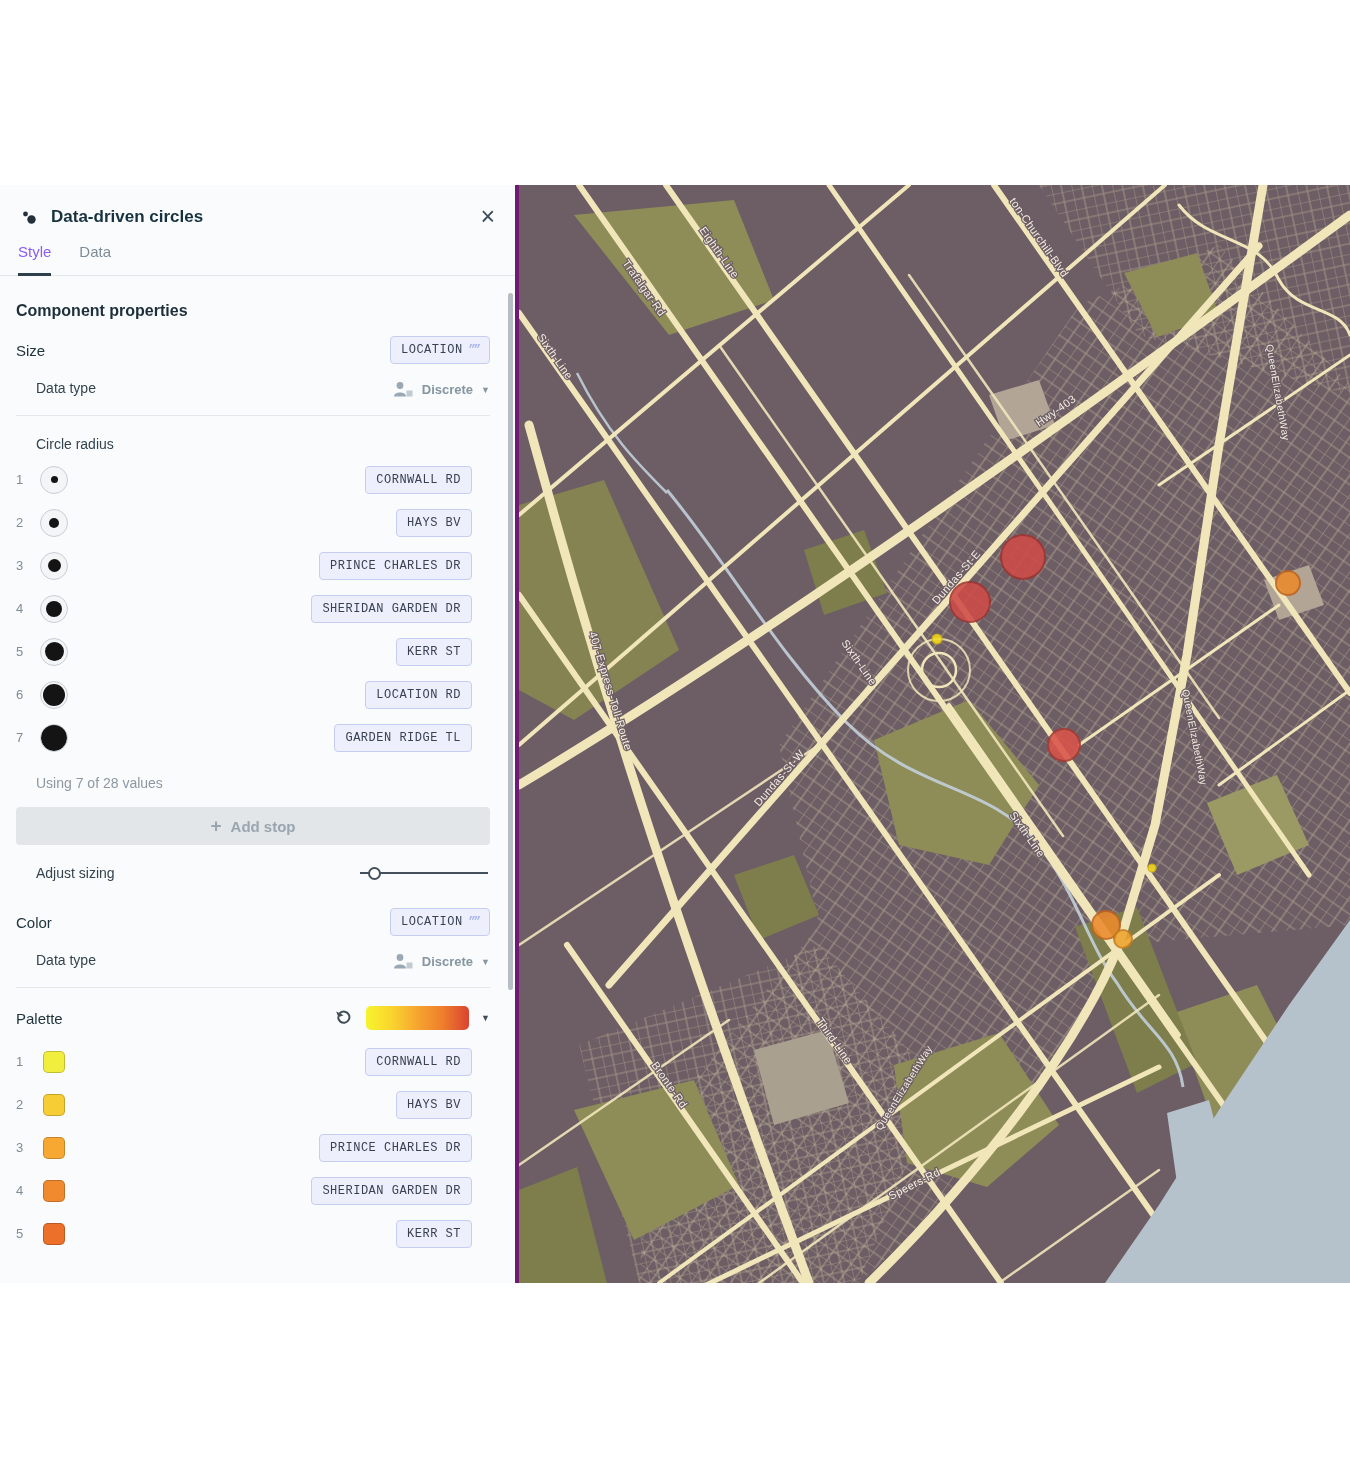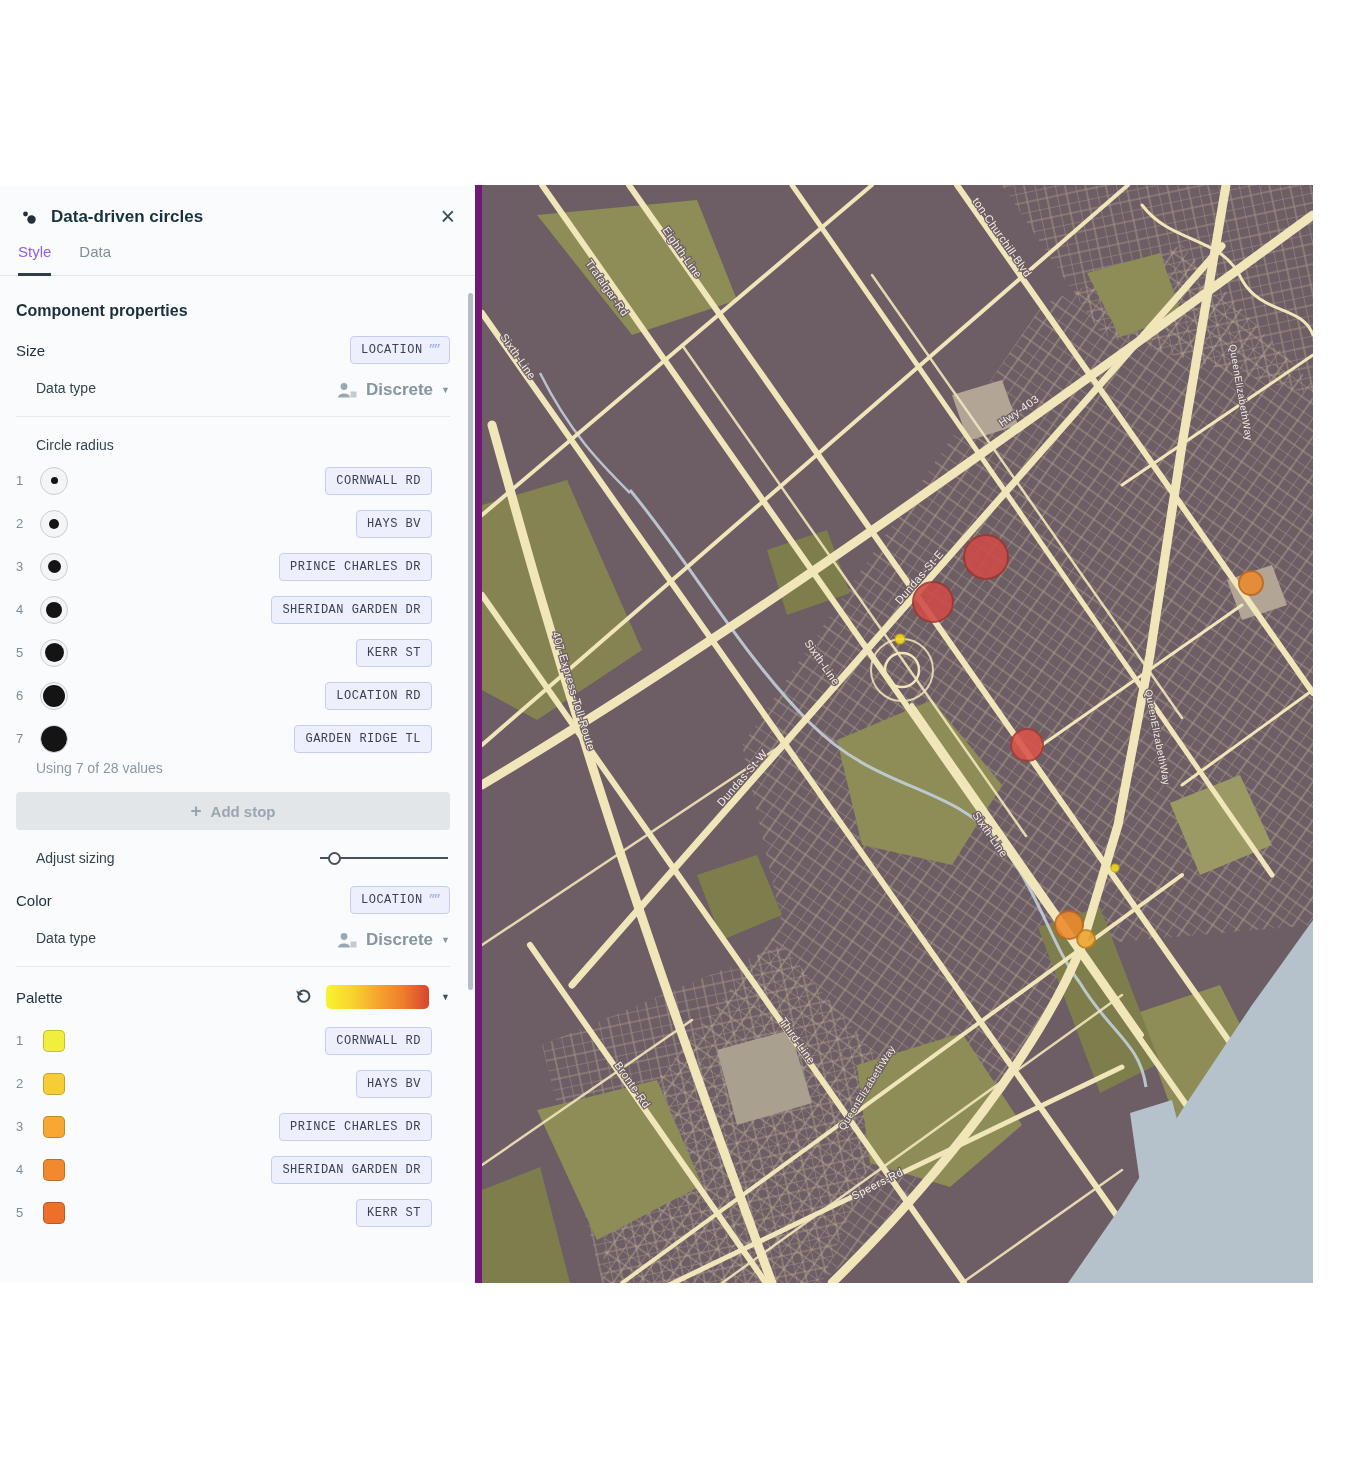--- a/index.html
+++ b/index.html
@@ -1,46 +1,46 @@
 <!DOCTYPE html>
 <html><head>
 <meta charset="utf-8">
 <style>
   html,body{margin:0;padding:0}
   body{width:1350px;height:1470px;background:#ffffff;font-family:"Liberation Sans",sans-serif;position:relative}
   .app{position:absolute;left:0;top:185px;width:1350px;height:1098px;display:flex}
 
   
-  .panel{position:relative;width:482px;height:1098px;background:#fafbfc;border-right:7px solid #701a75;box-sizing:border-box;overflow:hidden;flex:none}
+  .panel{position:relative;width:519px;height:1098px;background:#fafbfc;border-right:4px solid #701a75;box-sizing:border-box;overflow:hidden;flex:none}
   .p-header{display:flex;align-items:center;gap:13px;padding:19px 20px 6px 20px}
   .p-title{font-size:17px;font-weight:bold;color:#16323f;flex:1}
   .close{font-size:25px;color:#3c4e5a;line-height:1;cursor:pointer}
   .tabs{display:flex;gap:28px;padding:8px 20px 0 18px;border-bottom:1px solid #e2e6e9}
   .tab{font-size:15px;color:#7d8d98;padding-bottom:13px;cursor:pointer}
   .tab.active{color:#8b5cf6;border-bottom:3px solid #2d3f4a;margin-bottom:-1px}
   .content{position:relative;padding:0 25px 0 16px}
   .section-h{font-size:16px;font-weight:bold;color:#1c2f3b;margin-top:26px}
   .prop-row{display:flex;align-items:center;margin-top:16px}
   .lbl{font-size:15px;color:#22353f}
   .flex1{flex:1}
   .chip{font-family:"Liberation Mono","DejaVu Sans Mono",monospace;font-size:12px;letter-spacing:.5px;color:#3a4152;background:#edf0fc;border:1px solid #c7cdf0;border-radius:4px;padding:6px 10px;white-space:nowrap;cursor:pointer}
   .chip .qq{color:#a9b4ec;font-weight:bold;margin-left:6px;letter-spacing:-2px}
   .subrow{display:flex;align-items:flex-start;margin:16px 0 0 20px}
   .sublbl{font-size:14px;color:#33444e}
   .discrete{display:flex;align-items:center;gap:8px;cursor:pointer}
-  .discrete-txt{font-size:17px;font-weight:bold;color:#8595a1}
+  .discrete-txt{font-size:13px;font-weight:bold;color:#8595a1}
   .caret{font-size:9px;color:#8595a1}
   .divider{height:1px;background:#e4e8eb;margin-top:16px}
   .list{margin-top:6px}
   .stoprow{display:flex;align-items:center;height:43px;padding-right:18px}
   .idx{width:24px;font-size:13px;color:#7e8c96}
   .swatch{width:28px;height:28px;border-radius:50%;background:#f3f5f7;border:1px solid #c9ced4;display:flex;align-items:center;justify-content:center;box-sizing:border-box;cursor:pointer;flex:none;overflow:hidden}
   .dot{background:#141414;border-radius:50%}
   .sq{width:22px;height:22px;border-radius:5px;border:1px solid rgba(0,0,0,.2);box-sizing:border-box;cursor:pointer;flex:none;margin-left:3px}
-  .note{font-size:14px;color:#8c98a2;}
+  .note{font-size:14px;color:#8c98a2;margin-top:16px}
   .addstop{margin-top:16px;height:38px;background:#e2e6e9;border-radius:4px;display:flex;align-items:center;justify-content:center;gap:9px;color:#9aa6af;font-size:15px;font-weight:bold;cursor:default}
   .plus{font-size:19px;font-weight:bold}
   .sizing-row{display:flex;align-items:flex-end;margin-top:20px;padding-left:20px}
   .slider{position:relative;width:128px;height:16px;margin-left:auto;margin-right:2px}
   .slider .track{position:absolute;left:0;right:0;top:7px;height:2px;background:#44505b}
   .slider .handle{position:absolute;left:8px;top:2px;width:13px;height:13px;background:#fff;border:2px solid #44505b;border-radius:50%;box-sizing:border-box;cursor:pointer}
   .palette-head{display:flex;align-items:center;margin-top:18px}
   .grad{width:103px;height:24px;border-radius:5px;margin:0 12px 0 14px;cursor:pointer}
   .undoico{margin-left:auto;cursor:pointer;display:flex}
   .scrollthumb{position:absolute;right:2px;top:108px;width:5px;height:697px;background:#b7bdc5;border-radius:3px;cursor:pointer}
@@ -167,21 +167,21 @@
       </div>
 
       <div class="sizing-row">
         <span class="sublbl">Adjust sizing</span>
         <span class="slider">
           <span class="track"></span>
           <span class="handle"></span>
         </span>
       </div>
 
-      <div class="prop-row" style="margin-top:20px">
+      <div class="prop-row" style="margin-top:27px">
         <span class="lbl">Color</span>
         <span class="flex1"></span>
         <span class="chip"><span>LOCATION</span><span class="qq">””</span></span>
       </div>
 
       <div class="subrow">
         <span class="sublbl">Data type</span>
         <span class="flex1"></span>
         <span class="discrete">
           <svg width="22" height="19">

